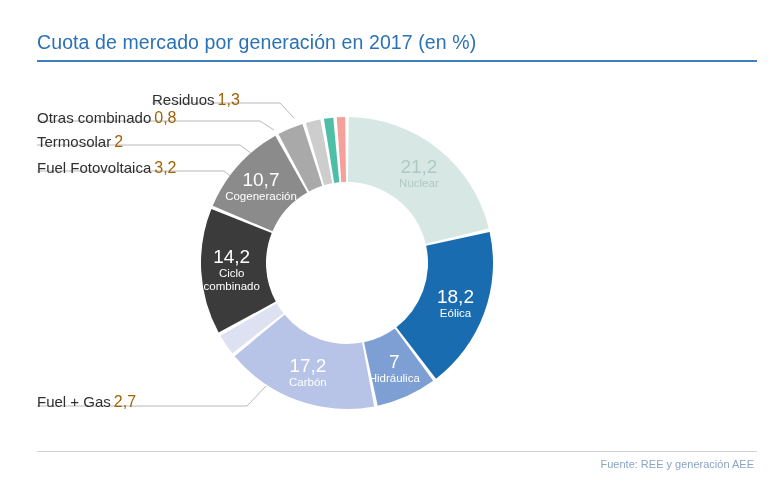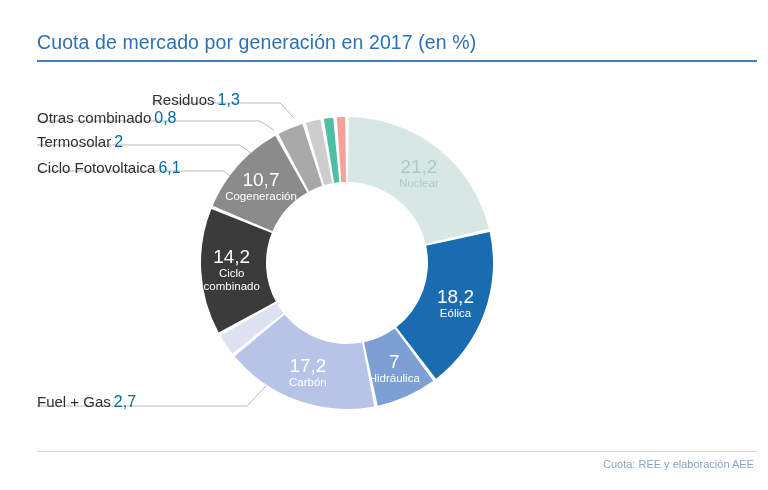--- a/index.html
+++ b/index.html
@@ -71,21 +71,21 @@
     white-space: nowrap;
     color: #2b2b2b;
     line-height: 1;
   }
   .callout .cl-name {
     font-size: 15px;
     color: #2f2f2f;
   }
   .callout .cl-val {
     font-size: 16px;
-    color: #0369a1;
+    color: #a16207;
     margin-left: 3px;
   }
 
   
   .footer-rule {
     position: absolute;
     left: 25px;
     top: 451px;
     width: 720px;
     height: 1px;
@@ -145,20 +145,20 @@
         <text x="219.69857446374377" y="290.2698795637116" text-anchor="middle" fill="#ffffff" class="slice-name">combinado</text>
         <text x="248.9873368485621" y="185.91516506084167" text-anchor="middle" fill="#ffffff" class="slice-value">10,7</text>
         <text x="248.9873368485621" y="199.91516506084167" text-anchor="middle" fill="#ffffff" class="slice-name">Cogeneración</text>
       </g>
   </svg>
 
   <div id="callout-layer">
       <div class="callout" style="left: 140px; top: 92px;"><span class="cl-name">Residuos</span><span class="cl-val">1,3</span></div>
       <div class="callout" style="left: 25px; top: 110px;"><span class="cl-name">Otras combinado</span><span class="cl-val">0,8</span></div>
       <div class="callout" style="left: 25px; top: 134px;"><span class="cl-name">Termosolar</span><span class="cl-val">2</span></div>
-      <div class="callout" style="left: 25px; top: 160px;"><span class="cl-name">Ciclo Fotovoltaica</span><span class="cl-val">6,1</span></div>
+      <div class="callout" style="left: 25px; top: 160px;"><span class="cl-name">Fuel Fotovoltaica</span><span class="cl-val">3,2</span></div>
       <div class="callout" style="left: 25px; top: 394px; text-align: center;"><span class="cl-name">Fuel + Gas</span><span class="cl-val">2,7</span></div>
     </div>
 
   <div class="footer-rule" style="background: rgb(210, 210, 210);"></div>
-  <div class="footer-source" style="color: rgb(139, 164, 196);">Cuota: REE y elaboración AEE</div>
+  <div class="footer-source" style="color: rgb(139, 164, 196);">Fuente: REE y generación AEE</div>
 
 </div>
 
 </body></html>

